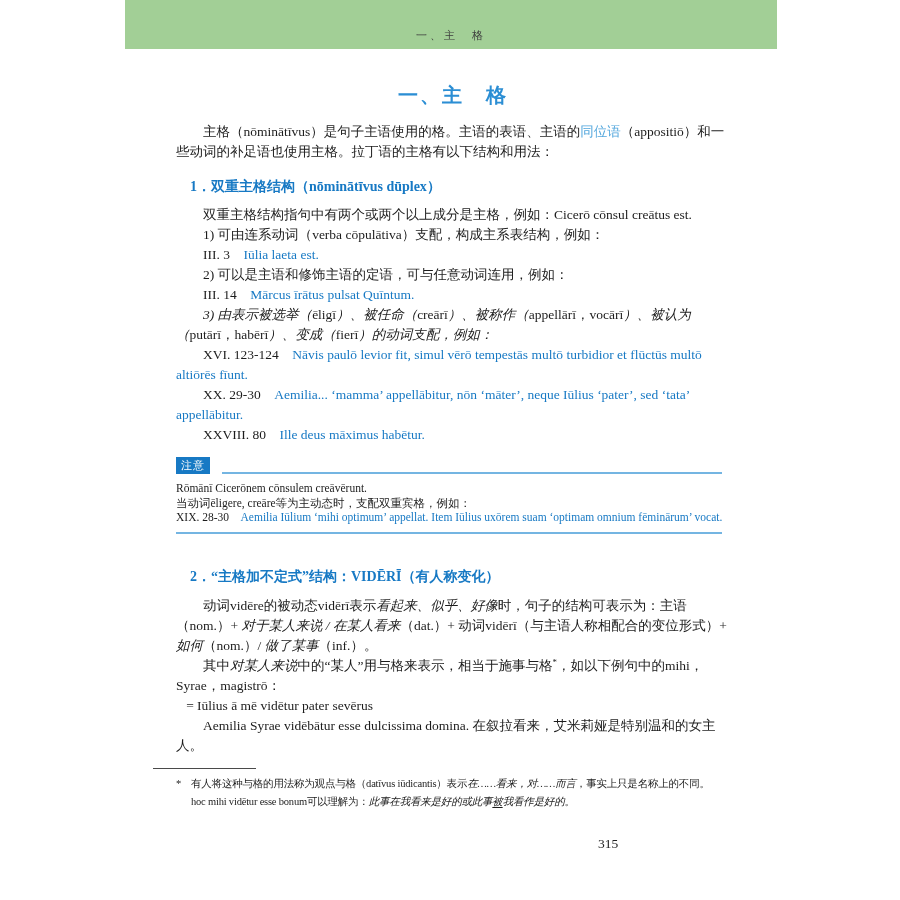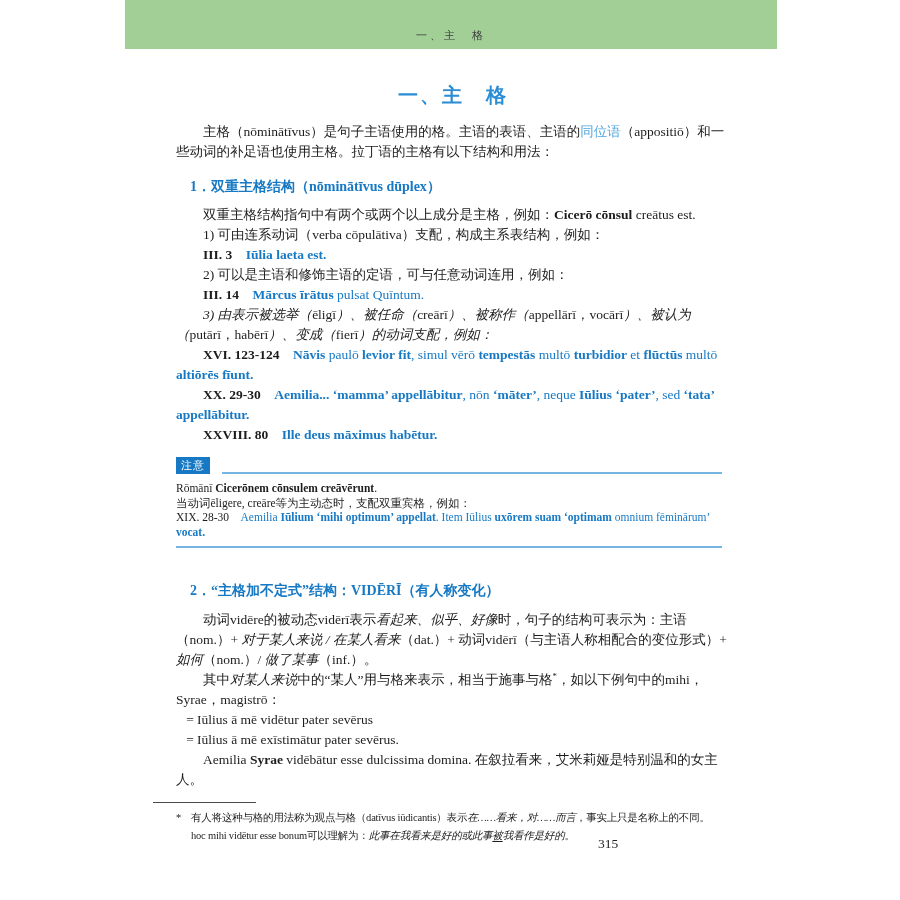--- a/index.html
+++ b/index.html
@@ -43,21 +43,21 @@
   .intro{margin-top:16px;}
 
   .h{
     color:var(--accent-blue);font-weight:bold;
     font-size:14px;line-height:20px;margin:15px 0 8px;text-indent:1em;
   }
   .h2{margin-top:33px;margin-bottom:9px;}
 
   
   .la{font-family:"Liberation Serif","DejaVu Serif",serif;}
-  .b{font-weight:bold;}
+  .b{font-weight:normal;}
   .bl{color:var(--accent-blue);}
   .lt{color:var(--light-blue);}
   .k{font-style:italic;}
   .u{text-decoration:underline;text-underline-offset:2px;}
   .sup{vertical-align:super;font-size:0.65em;line-height:0;}
 
   
   .note{margin-top:12px;}
   .note-head{display:flex;align-items:flex-end;}
   .note-badge{
@@ -123,21 +123,20 @@
         <p><span class="la">XIX. 28-30</span><span>　</span><span class="la bl">Aemilia </span><span class="la b bl">Iūlium ‘mihi optimum’ appellat</span><span class="la bl">. Item Iūlius </span><span class="la b bl">uxōrem suam ‘optimam </span><span class="la bl">omnium fēminārum’</span><span class="la b bl"> vocat.</span></p>
       </div>
       <div class="note-rule-bottom"></div>
     </div>
 
     <h2 class="h h2"><span>2．“主格加不定式”结构：</span><span class="la">VIDĒRĪ</span><span>（有人称变化）</span></h2>
 
     <p class="p indent"><span>动词</span><span class="la">vidēre</span><span>的被动态</span><span class="la">vidērī</span><span>表示</span><span class="k">看起来、似乎、好像</span><span>时，句子的结构可表示为：主语（</span><span class="la">nom.</span><span>）+ </span><span class="k">对于某人来说 / 在某人看来</span><span>（</span><span class="la">dat.</span><span>）+ 动词</span><span class="la">vidērī</span><span>（与主语人称相配合的变位形式）+ </span><span class="k">如何</span><span>（</span><span class="la">nom.</span><span>）/ </span><span class="k">做了某事</span><span>（</span><span class="la">inf.</span><span>）。</span></p>
     <p class="p indent"><span>其中</span><span class="k">对某人来说</span><span>中的“某人”用与格来表示，相当于施事与格</span><span class="sup">*</span><span>，如以下例句中的</span><span class="la">mihi</span><span>，</span><span class="la">Syrae</span><span>，</span><span class="la">magistrō</span><span>：</span></p>
     <p class="p eq"><span class="la">= Iūlius ā mē vidētur pater sevērus</span></p>
-    <p class="p eq"><span class="la">= Iūlius ā mē exīstimātur pater sevērus.</span></p>
     <p class="p indent syrae"><span class="la">Aemilia </span><span class="la b">Syrae</span><span class="la"> vidēbātur esse dulcissima domina.</span><span> 在叙拉看来，艾米莉娅是特别温和的女主人。</span></p>
 
     <div class="fn-rule"></div>
 
     <div class="footnote">
       <span class="fn-marker">*</span>
       <span class="fn-text"><span>有人将这种与格的用法称为观点与格（</span><span class="la">datīvus iūdicantis</span><span>）表示</span><span class="k">在……看来，对……而言</span><span>，事实上只是名称上的不同。</span></span>
     </div>
     <div class="footnote">
       <span class="fn-marker"></span>

